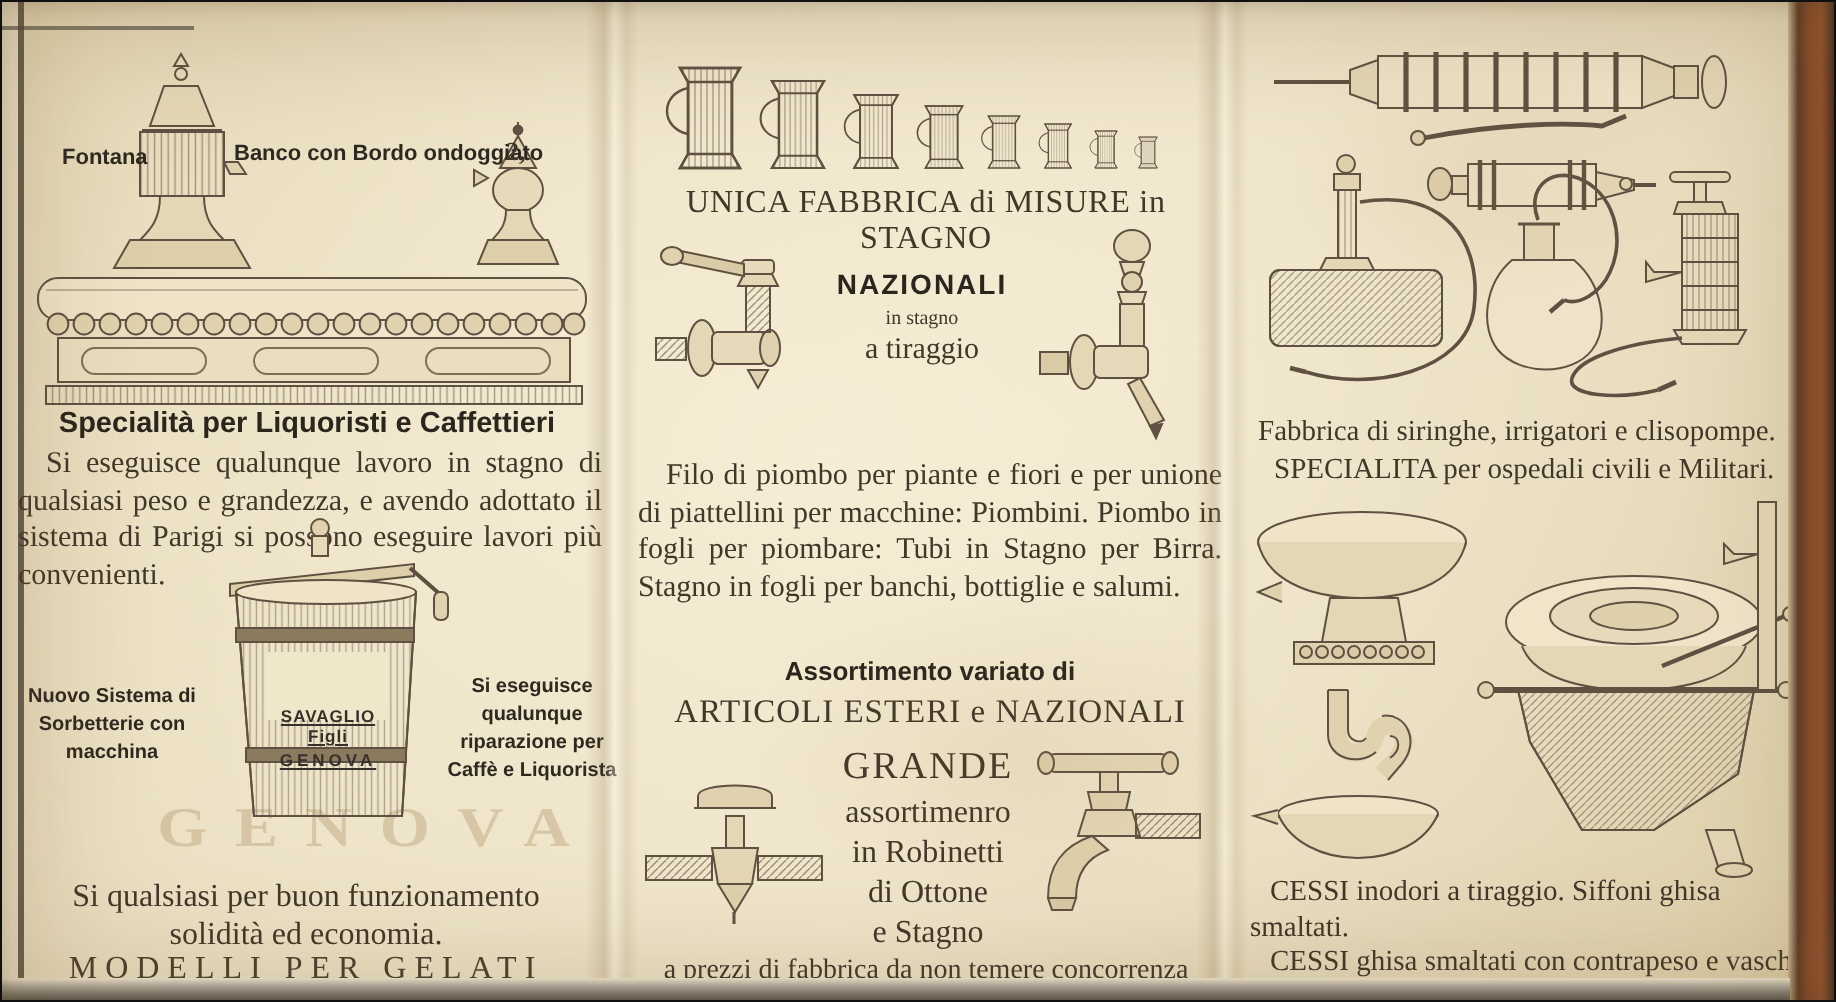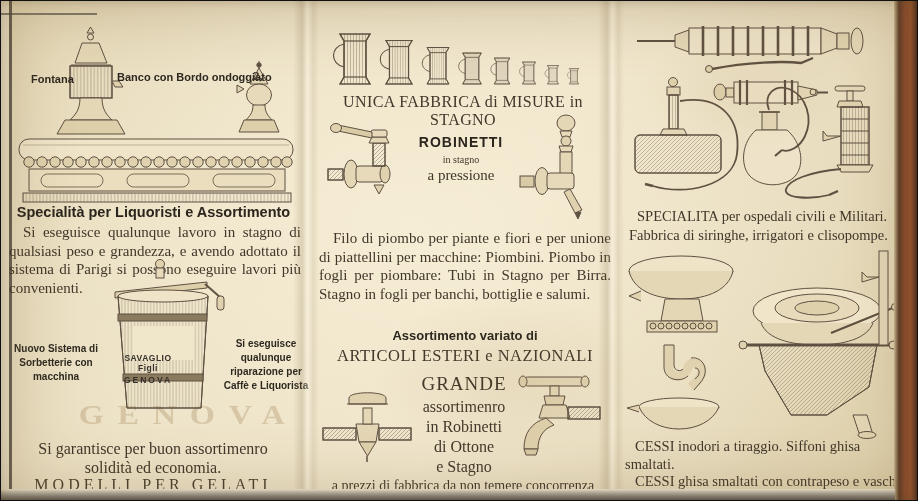--- a/index.html
+++ b/index.html
@@ -101,21 +101,21 @@
         <path d="M233 66 l-7 -4 v8 z" fill="#e0d2ae"></path>
         <path d="M242 82 c0 8 -3.5 11 -7 15 l26 0 c-3.5 -4 -7 -7 -7 -15 z" fill="#e4d7b6"></path>
         <path d="M233 97 h30 l5 12 h-40 z" fill="#ddcfa9"></path>
       </g>
     </svg>
 
     <div class="abs sans b" style="left:30px;top:72px;font-size:11px;color:#2e2920;">Fontana</div>
     <div class="abs sans b" style="left:116px;top:70px;font-size:11px;color:#2e2920;">Banco con Bordo ondoggiato</div>
     <div class="abs serif b" style="left:252px;top:67px;font-size:13px;">2,</div>
 
-    <div class="abs sans b ctr" style="left:10px;top:203px;width:285px;font-size:14.5px;color:#2a251d;">Specialità per Liquoristi e Assortimento</div>
+    <div class="abs sans b ctr" style="left:10px;top:203px;width:285px;font-size:14.5px;color:#2a251d;">Specialità per Liquoristi e Caffettieri</div>
 
     <div class="abs serif just para" style="left:8px;top:222px;width:292px;">Si eseguisce qualunque lavoro in stagno di qualsiasi peso e grandezza, e avendo adottato il sistema di Parigi si possono eseguire lavori più convenienti.</div>
 
     <div class="abs serif ghost" style="left:92px;top:398px;">GENOVA</div>
 
     <svg class="abs" style="left:100px;top:255px;" width="125" height="158" viewBox="0 0 125 158">
       <defs>
         <pattern id="hv2" width="3.2" height="4" patternUnits="userSpaceOnUse">
           <path d="M1.6 0V4" stroke="rgba(96,82,63,.45)" stroke-width="0.7"></path>
         </pattern>
@@ -130,29 +130,29 @@
         <rect x="116" y="40" width="7" height="14" rx="3" fill="#e0d2ae"></rect>
 
         <path d="M17 40 L107 40 L100 152 L26 152 Z" fill="url(#hv2)"></path>
         <path d="M17 40 L107 40 L100 152 L26 152 Z" fill="none"></path>
         <ellipse cx="62" cy="40" rx="45" ry="6" fill="#efe4c8"></ellipse>
         <rect x="17" y="58" width="89" height="7" fill="#8a7a5e"></rect>
         <rect x="22" y="118" width="80" height="7" fill="#8a7a5e"></rect>
         <rect x="32" y="70" width="60" height="34" fill="#f0e6ca" stroke="none"></rect>
       </g>
     </svg>
-    <div class="abs ctr sans b bucket-label" style="left:114px;top:352px;width:66px;">
+    <div class="abs ctr sans b bucket-label" style="left:130px;top:352px;width:66px;text-decoration:underline;">
       <div>SAVAGLIO Figli</div>
       <div style="letter-spacing:2px;margin-top:2px;">GENOVA</div>
     </div>
 
     <div class="abs sans b ctr small-note" style="left:8px;top:341px;width:94px;">Nuovo Sistema di Sorbetterie con macchina</div>
     <div class="abs sans b ctr small-note" style="left:220px;top:336px;width:90px;">Si eseguisce qualunque riparazione per Caffè e Liquorista</div>
 
-    <div class="abs serif ctr" style="left:12px;top:438px;width:280px;font-size:16px;line-height:19px;">Si garantisce per buon assortimenro solidità ed economia.</div>
+    <div class="abs serif ctr" style="left:12px;top:438px;width:280px;font-size:16px;line-height:19px;">Si qualsiasi per buon funzionamento solidità ed economia.</div>
 
     <div class="abs serif ctr" style="left:12px;top:475px;width:280px;font-size:16px;letter-spacing:4px;color:#4a3f2e;">MODELLI PER GELATI</div>
   </div>
 
   <div class="abs" style="left:305px;top:0;width:310px;height:390px;">
 
     <svg class="abs" style="left:25px;top:28px;" width="262" height="58" viewBox="0 0 262 58">
       <defs>
         <pattern id="hv3" width="3" height="4" patternUnits="userSpaceOnUse">
           <path d="M1.5 0V4" stroke="rgba(96,82,63,.5)" stroke-width="0.7"></path>
@@ -193,23 +193,23 @@
         <rect x="47" y="24" width="12" height="23" fill="url(#hd4)"></rect>
         <rect x="47" y="24" width="12" height="23" fill="none"></rect>
         <path d="M43 24 h20 l-3 -6 h-14 z" fill="#e4d7b6"></path>
         <rect x="45" y="11" width="16" height="7" rx="2"></rect>
         <path d="M12 6 L46 13 L46 19 L12 12 Z" fill="#d9cba6"></path>
         <ellipse cx="10" cy="9" rx="5.5" ry="4.5" fill="#e0d2ae"></ellipse>
       </g>
     </svg>
 
     <div class="abs ctr" style="left:105px;top:133px;width:100px;">
-      <div class="sans b" style="font-size:14px;letter-spacing:1px;color:#2a251d;">ROBINETTI</div>
+      <div class="sans b" style="font-size:14px;letter-spacing:1px;color:#2a251d;">NAZIONALI</div>
       <div class="serif" style="font-size:10px;margin-top:4px;">in stagno</div>
-      <div class="serif" style="font-size:15px;margin-top:2px;">a pressione</div>
+      <div class="serif" style="font-size:15px;margin-top:2px;">a tiraggio</div>
     </div>
 
     <svg class="abs" style="left:212px;top:112px;" width="82" height="110" viewBox="0 0 82 110">
       <g stroke="#5f5142" stroke-width="1" fill="#e7dabb">
         <ellipse cx="48" cy="10" rx="9" ry="8" fill="#e4d7b6"></ellipse>
         <path d="M42 18 h12 l-2 6 h-8 z"></path>
         <circle cx="48" cy="28" r="5" fill="#e0d2ae"></circle>
         <path d="M41 33 h14 l-2 6 h-10 z"></path>
         <rect x="42" y="39" width="12" height="22" fill="#e4d7b6"></rect>
         <rect x="2" y="63" width="14" height="11" fill="#d9cba6"></rect>
@@ -348,22 +348,22 @@
         <line x1="218" y1="127" x2="246" y2="127"></line>
           <line x1="218" y1="139" x2="246" y2="139"></line>
         <path d="M214 149 h36 l-4 7 h-28 z" fill="#e4d7b6"></path>
         <path d="M218 120 h-14 l-4 -5 v10 z" fill="#e0d2ae"></path>
         <path d="M218 153 C186 156 166 164 163 173 C160 182 186 184 206 179" fill="none" stroke-width="1.8"></path>
         <path d="M206 179 l9 -4" stroke-width="2.4"></path>
       </g>
     </svg>
 
     <div class="abs serif" style="left:13px;top:206px;width:272px;font-size:14.5px;line-height:19px;">
+      <div>Fabbrica di siringhe, irrigatori e clisopompe.</div>
       <div style="text-indent:8px;">SPECIALITA per ospedali civili e Militari.</div>
-      <div>Fabbrica di siringhe, irrigatori e clisopompe.</div>
     </div>
 
     <svg class="abs" style="left:5px;top:248px;" width="278" height="190" viewBox="0 0 278 190">
       <defs>
         <pattern id="hd9" width="4" height="4" patternUnits="userSpaceOnUse">
           <path d="M0 4 L4 0" stroke="rgba(96,82,63,.5)" stroke-width="0.7"></path>
         </pattern>
       </defs>
       <g stroke="#5f5142" stroke-width="1" fill="#e7dabb">
 

